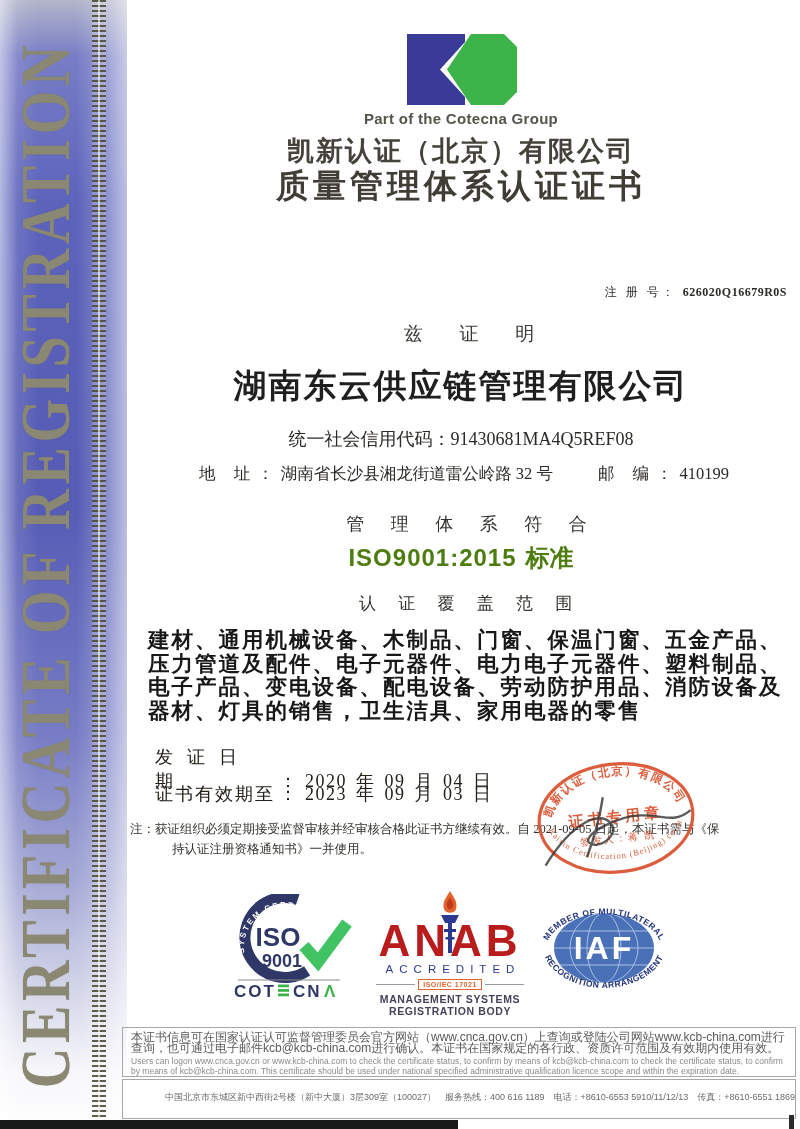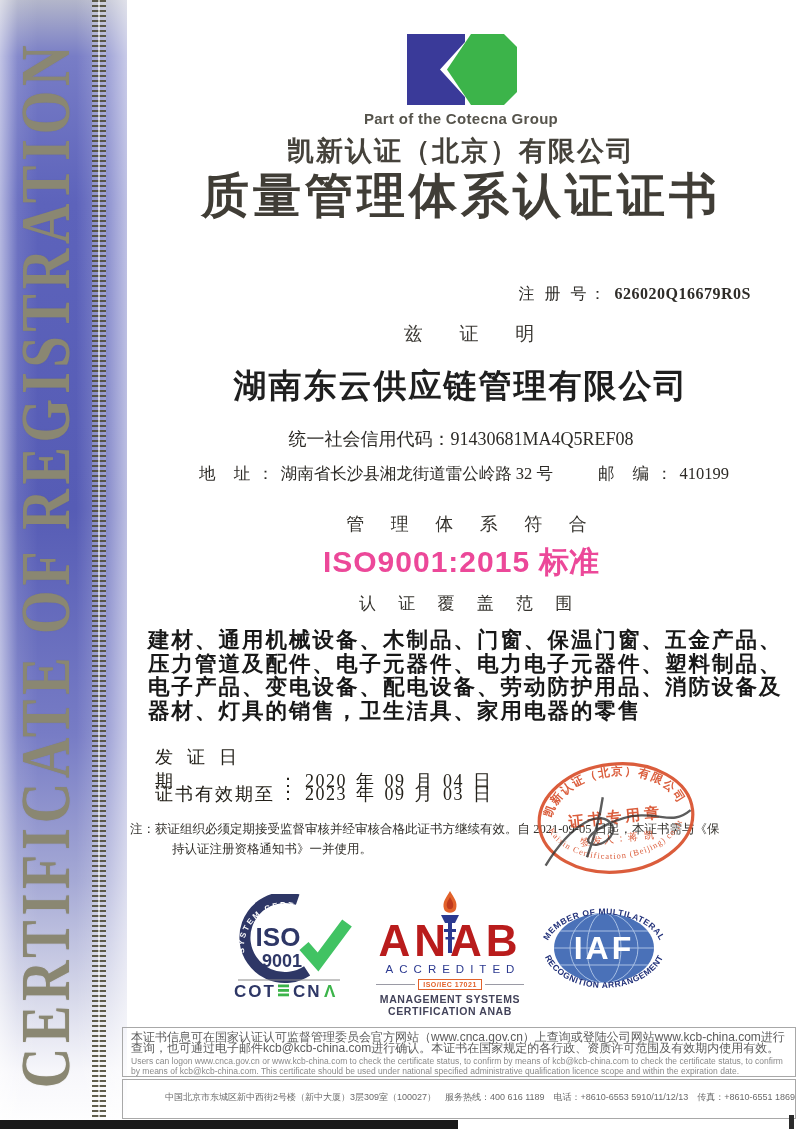--- a/index.html
+++ b/index.html
@@ -26,39 +26,39 @@
     font-size:70px;letter-spacing:6px;color:#8a8772;white-space:nowrap;
     text-shadow:0 0 1px rgba(120,115,90,.5);}
 
   
   .abs{position:absolute;}
   .rowc{position:absolute;left:127px;width:668px;text-align:center;}
   .logo-k{left:407px;top:34px;width:110px;height:71px;}
   .tagline{top:110px;font-family:"Liberation Sans",sans-serif;font-weight:bold;
     font-size:15px;color:#56544c;letter-spacing:.3px;}
   .issuer{top:133px;font-weight:bold;font-size:27px;letter-spacing:2px;color:#45423b;}
-  .cert-title{top:164px;font-weight:bold;font-size:48px;letter-spacing:4px;color:#403d36;}
-
-  .reg-row{top:284px;left:127px;width:624px;text-align:right;font-size:16px;color:#2e2c28;}
+  .cert-title{top:164px;font-weight:bold;font-size:33px;letter-spacing:4px;color:#403d36;}
+
+  .reg-row{top:284px;left:127px;width:624px;text-align:right;font-size:12px;color:#2e2c28;padding-left:36px;}
   .reg-row .lbl{letter-spacing:3px;}
   .reg-row .val{font-weight:bold;letter-spacing:.5px;margin-left:6px;}
 
   .certify{top:321px;font-size:19px;letter-spacing:16px;padding-left:16px;color:#3b3934;}
 
   .holder{top:364px;font-family:"Liberation Sans","DejaVu Sans",sans-serif;
     font-weight:bold;font-size:33px;letter-spacing:2px;color:#1f1f1f;}
 
   .credit{top:427px;font-size:18px;color:#2c2a26;}
   .addr{top:463px;left:127px;width:668px;display:flex;font-size:16.5px;color:#2c2a26;}
   .addr .a-lbl{letter-spacing:7px;margin-left:72px;}
   .addr .p-grp{margin-left:auto;margin-right:66px;}
   .addr .p-lbl{letter-spacing:7px;}
 
   .conform{top:512px;font-size:18px;letter-spacing:11px;padding-left:11px;color:#35332e;}
-  .standard{top:542px;font-size:30px;font-weight:bold;color:#ec4899;}
+  .standard{top:542px;font-size:24px;font-weight:bold;color:#4d7c0f;}
   .standard .code{font-family:"Liberation Sans",sans-serif;letter-spacing:1px;}
   .standard .suffix{margin-left:9px;}
   .scope-h{top:592px;font-size:17px;letter-spacing:9px;padding-left:9px;color:#35332e;}
   .scope{top:629px;left:128px;width:667px;font-weight:bold;font-size:21.5px;
     line-height:23.5px;letter-spacing:2px;color:#181818;text-align:left;padding-left:20px;}
   .scope div{white-space:nowrap;}
 
   .d-row{position:absolute;left:155px;font-size:18px;color:#232019;}
   .d-row .d-lbl{display:inline-block;width:122px;}
   .d-row .ls14{letter-spacing:14px;}
@@ -223,21 +223,21 @@
       <rect x="7.5" y="46" width="9" height="2.5" fill="#2b3990"></rect>
     </svg>
     <div class="anab-word">ANAB</div>
     <div class="anab-acc">ACCREDITED</div>
     <div class="anab-bar">
       <span class="hl"></span>
       <span class="anab-badge">ISO/IEC 17021</span>
       <span class="hl"></span>
     </div>
     <div class="anab-sub">MANAGEMENT SYSTEMS</div>
-    <div class="anab-sub2">CERTIFICATION ANAB</div>
+    <div class="anab-sub2">REGISTRATION BODY</div>
   </div>
 
   <svg class="abs iafblk" viewBox="0 0 140 92" xmlns="http://www.w3.org/2000/svg">
     <defs>
       <clipPath id="iafclip">
           <ellipse cx="70" cy="47" rx="50" ry="35"></ellipse>
         </clipPath>
       <path id="iafTop" d="M 14 40 A 58 36 0 0 1 126 40"></path>
       <path id="iafBot" d="M 10 54 A 62 44 0 0 0 130 54"></path>
     </defs>

